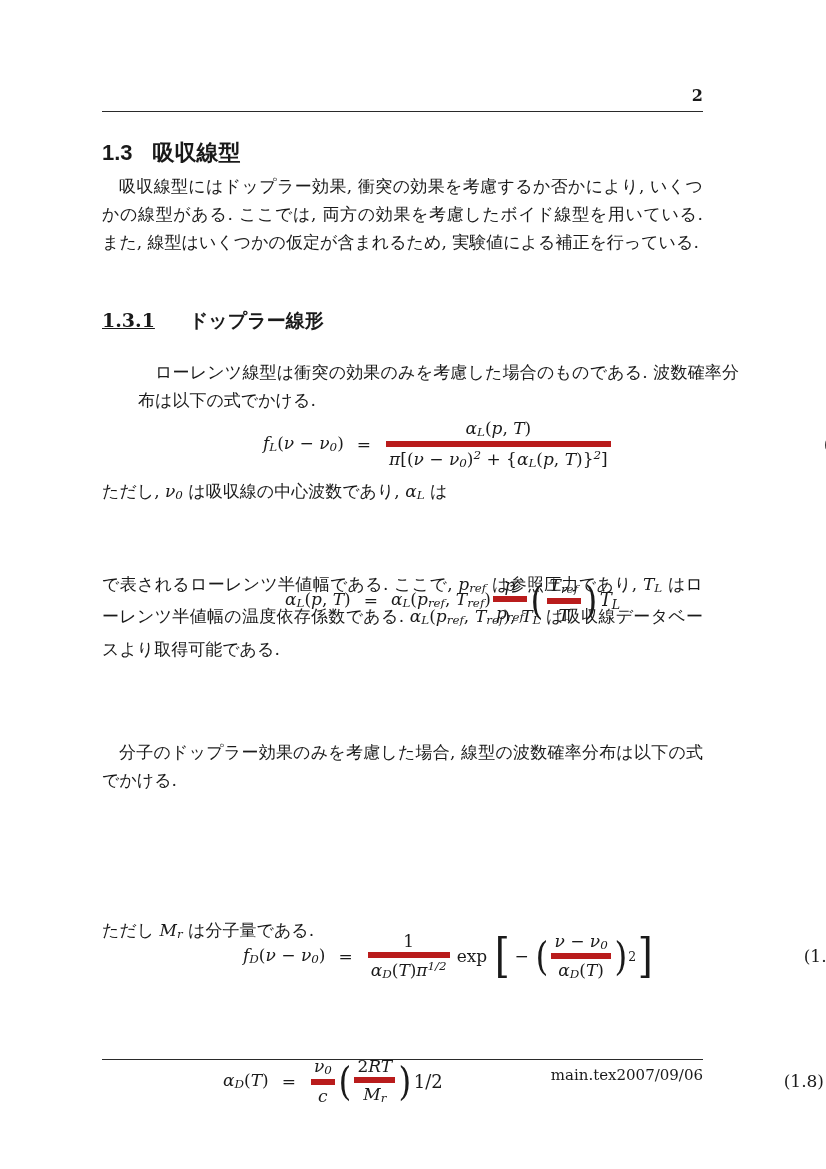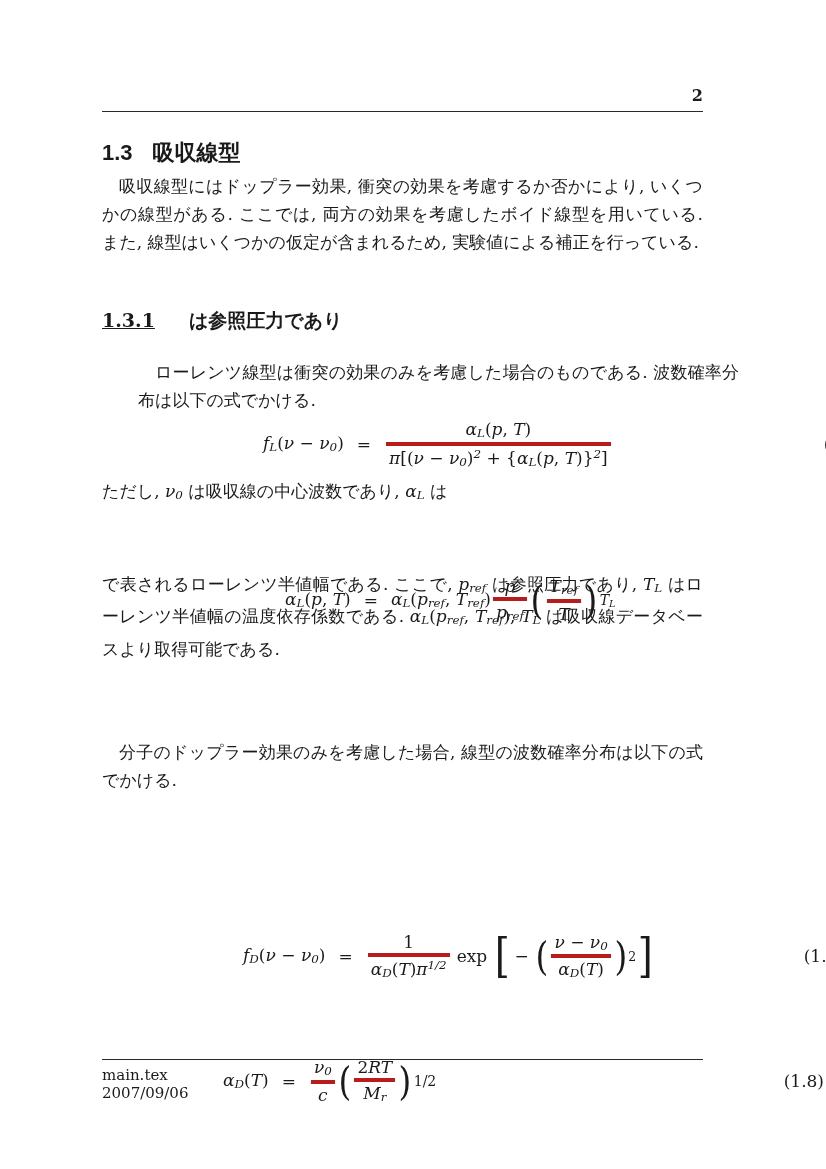--- a/index.html
+++ b/index.html
@@ -37,53 +37,53 @@
   .tk-i{font-style:italic;}
   .tk-s{font-style:italic;font-size:0.7em;vertical-align:-0.2em;letter-spacing:0;}
   .tk-u{font-style:italic;font-size:0.7em;vertical-align:0.5em;}
   .mathchunk{font-family:"DejaVu Serif",serif;}
   
   .eqrow{position:relative;display:flex;align-items:center;font-size:17px;font-family:"DejaVu Serif",serif;}
   .eqrow .rel{margin:0 13px;font-style:normal;}
   .eqtag{position:absolute;right:0;top:50%;transform:translateY(-50%);font-style:normal;font-size:17px;}
   .fr{display:inline-block;vertical-align:middle;text-align:center;margin:0 2px;}
   .fr .n,.fr .d{display:block;padding:1px 3px;white-space:nowrap;}
-  .fr .d{border-top:4px solid #b91c1c;}
+  .fr .d{border-top:6px solid #b91c1c;}
   .bp{display:inline-block;vertical-align:middle;font-weight:400;transform:scaleX(0.82);line-height:0.9;}
   .b40{font-size:40px;}
   .b48{font-size:47px;}
-  .expo{font-style:italic;font-size:14px;vertical-align:20px;margin-left:1px;}
+  .expo{font-style:italic;font-size:18px;vertical-align:20px;margin-left:1px;}
   .supbig{font-size:12.5px;vertical-align:20px;font-style:normal;}
   .opword{font-style:normal;margin:0 6px 0 5px;}
   .minus{margin:0 5px 0 3px;font-style:normal;}
   .e15{top:413px;height:62px;padding-left:161px;}
   .e16{top:505px;height:66px;padding-left:183px;}
   .e17{top:796px;height:64px;padding-left:141px;}
   .e18{top:860px;height:58px;padding-left:121px;}
   .nowrap{white-space:nowrap;}
   
   .frule{top:1059px;height:0;border-top:1.4px solid #2a2a2a;}
-  .footer{top:1066px;display:flex;justify-content:flex-end;font-size:15px;flex-direction:column;}
+  .footer{top:1066px;display:flex;justify-content:flex-end;font-size:15px;}
 </style>
 </head>
 <body>
 
 <div class="page">
 
   <div class="abs pagenum">2</div>
   <div class="abs hrule"></div>
 
   <div class="abs sec">
     <span class="num">1.3</span><span class="ttl">吸収線型</span>
   </div>
 
   <div class="abs para indent p1">吸収線型にはドップラー効果, 衝突の効果を考慮するか否かにより, いくつかの線型がある. ここでは, 両方の効果を考慮したボイド線型を用いている. また, 線型はいくつかの仮定が含まれるため, 実験値による補正を行っている.</div>
 
   <div class="abs sub sub1">
-    <span class="num">1.3.1</span><span class="ttl">は参照圧力であり</span>
+    <span class="num">1.3.1</span><span class="ttl">ドップラー線形</span>
   </div>
 
   <div class="abs para indent p2">ローレンツ線型は衝突の効果のみを考慮した場合のものである. 波数確率分布は以下の式でかける.</div>
 
   <div class="abs eqrow e15">
     <span class="mathchunk nowrap"><span class="tk-i">f</span><span class="tk-s">L</span><span class="tk-t">(</span><span class="tk-i">ν</span><span class="tk-t"> − </span><span class="tk-i">ν</span><span class="tk-s">0</span><span class="tk-t">)</span></span>
     <span class="rel">=</span>
     <span class="fr">
       <span class="n"><span class="tk-i">α</span><span class="tk-s">L</span><span class="tk-t">(</span><span class="tk-i">p</span><span class="tk-t">, </span><span class="tk-i">T</span><span class="tk-t">)</span></span>
       <span class="d"><span class="tk-i">π</span><span class="tk-t">[(</span><span class="tk-i">ν</span><span class="tk-t"> − </span><span class="tk-i">ν</span><span class="tk-s">0</span><span class="tk-t">)</span><span class="tk-u">2</span><span class="tk-t"> + {</span><span class="tk-i">α</span><span class="tk-s">L</span><span class="tk-t">(</span><span class="tk-i">p</span><span class="tk-t">, </span><span class="tk-i">T</span><span class="tk-t">)}</span><span class="tk-u">2</span><span class="tk-t">]</span></span>
@@ -147,20 +147,21 @@
     <span class="bp b40">(</span>
     <span class="fr">
       <span class="n"><span class="tk-t">2</span><span class="tk-i">RT</span></span>
       <span class="d"><span class="tk-i">M</span><span class="tk-s">r</span></span>
     </span>
     <span class="bp b40">)</span>
     <span class="expo"><span class="tk-t">1/2</span></span>
     <span class="eqtag">(1.8)</span>
   </div>
 
+  <div class="abs para p6"><span class="tk-t">ただし </span><span class="tk-i">M</span><span class="tk-s">r</span><span class="tk-t"> は分子量である.</span></div>
 
   <div class="abs frule"></div>
   <div class="abs footer">
     <span>main.tex</span>
     <span>2007/09/06</span>
   </div>
 
 </div>
 
 </body></html>

